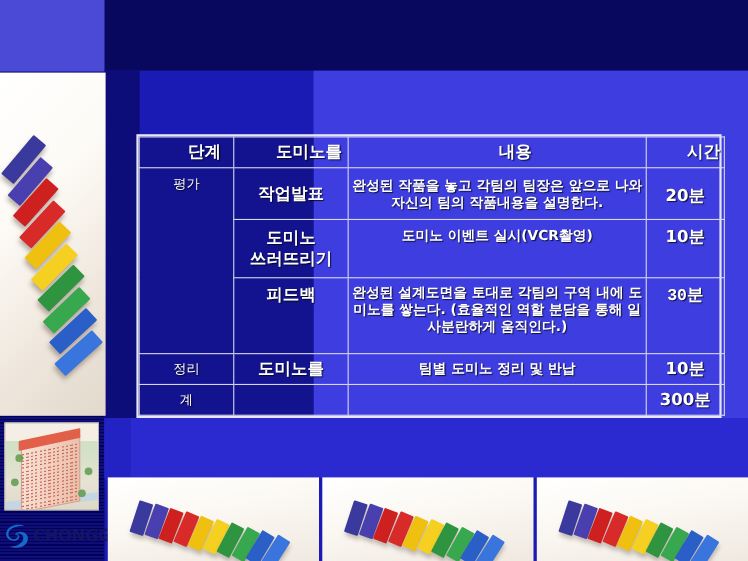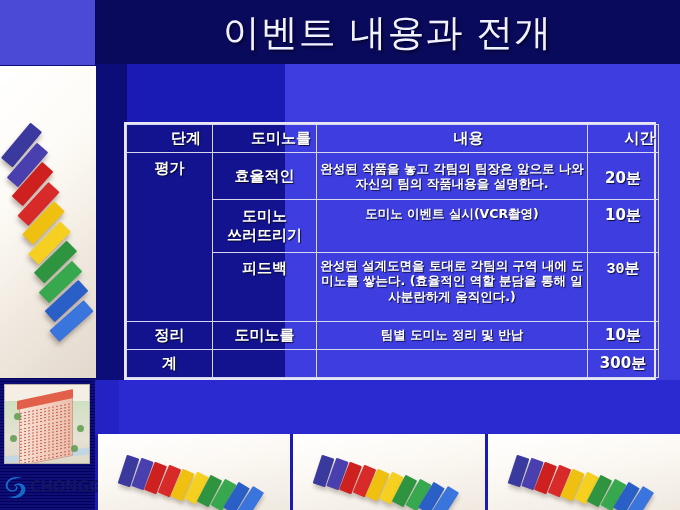--- a/index.html
+++ b/index.html
@@ -147,21 +147,21 @@
     border:1px solid #d6d6ee;
     color:#ffffff;
     text-align:center;
     vertical-align:middle;
     padding:1px 3px;
     font-family:"DejaVu Sans","Liberation Sans",sans-serif;
     text-shadow:1px 1px 1px rgba(0,0,0,0.75);
     background:transparent;
   }
   td.hdr{font-size:15px;font-weight:bold;padding-left:36px;}
-  td.stage{font-size:15px;font-weight:bold;}
+  td.stage{font-size:12px;font-weight:normal;}
   td.course{font-size:15px;font-weight:bold;}
   td.content{font-size:12.5px;font-weight:bold;line-height:1.25;text-align:center;}
   td.time{font-size:15px;font-weight:bold;}
   .c1{width:86px;} .c2{width:104px;} .c3{width:271px;} .c4{width:71px;}
 
   .tbl-shade-dark{
     position:absolute;left:124px;top:122px;width:161px;height:258px;
     background:#13138f;pointer-events:none;
   }
 </style>
@@ -172,23 +172,20 @@
 
   <div class="bg-base scan"></div>
   <div class="bg-mid scan"></div>
   <div class="bg-light scan"></div>
   <div class="bg-light2 scan"></div>
   <div class="bg-deep scan"></div>
   <div class="corner-block scan"></div>
   <div class="left-rail scan"></div>
   <div class="rail-step scan"></div>
 
-  <div class="title-bar">
-    <div class="title-text">이벤트 내용과 전개</div>
-  </div>
 
   <div class="side-photo" id="sidePhoto">
       <div class="dom" style="background: rgb(58, 58, 158); left: 14px; top: 56px; transform: rotate(40deg);"></div>
       <div class="dom" style="background: rgb(74, 63, 174); left: 19.6px; top: 75.5px; transform: rotate(40.9deg);"></div>
       <div class="dom" style="background: rgb(207, 32, 32); left: 25.2px; top: 95px; transform: rotate(41.8deg);"></div>
       <div class="dom" style="background: rgb(217, 42, 42); left: 30.8px; top: 114.5px; transform: rotate(42.7deg);"></div>
       <div class="dom" style="background: rgb(240, 192, 16); left: 36.4px; top: 134px; transform: rotate(43.6deg);"></div>
       <div class="dom" style="background: rgb(245, 208, 32); left: 42px; top: 153.5px; transform: rotate(44.5deg);"></div>
       <div class="dom" style="background: rgb(46, 148, 64); left: 47.6px; top: 173px; transform: rotate(45.4deg);"></div>
       <div class="dom" style="background: rgb(56, 168, 78); left: 53.2px; top: 192.5px; transform: rotate(46.3deg);"></div>
@@ -290,21 +287,21 @@
       <tbody>
         <tr>
           <td class="hdr">단계</td>
           <td class="hdr">도미노를</td>
           <td class="hdr">내용</td>
           <td class="hdr">시간</td>
         </tr>
 
         <tr>
           <td class="stage" rowspan="3" style="vertical-align:top;padding-top:6px;">평가</td>
-          <td class="course">효율적인</td>
+          <td class="course">작업발표</td>
           <td class="content">완성된 작품을 놓고 각팀의 팀장은 앞으로 나와 자신의 팀의 작품내용을 설명한다.</td>
           <td class="time" style="vertical-align:top;padding-top:16px;">20분</td>
         </tr>
 
         <tr>
           <td class="course">도미노<br>쓰러뜨리기</td>
           <td class="content" style="vertical-align:top;padding-top:6px;border-radius:14px;">도미노 이벤트 실시(VCR촬영)</td>
           <td class="time" style="vertical-align:top;padding-top:6px;">10분</td>
         </tr>
 

